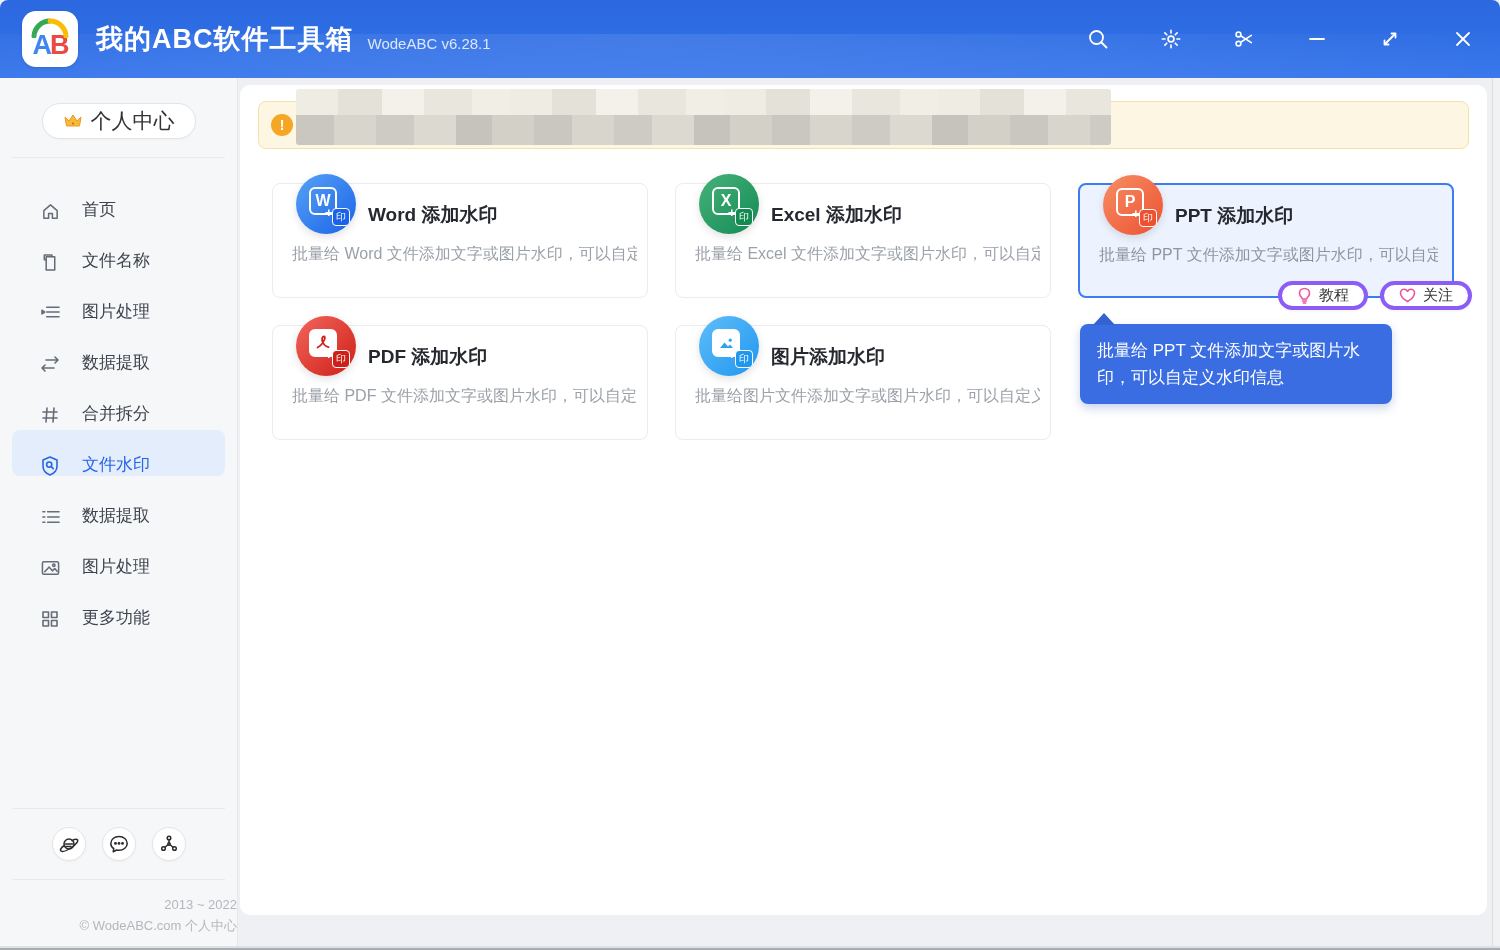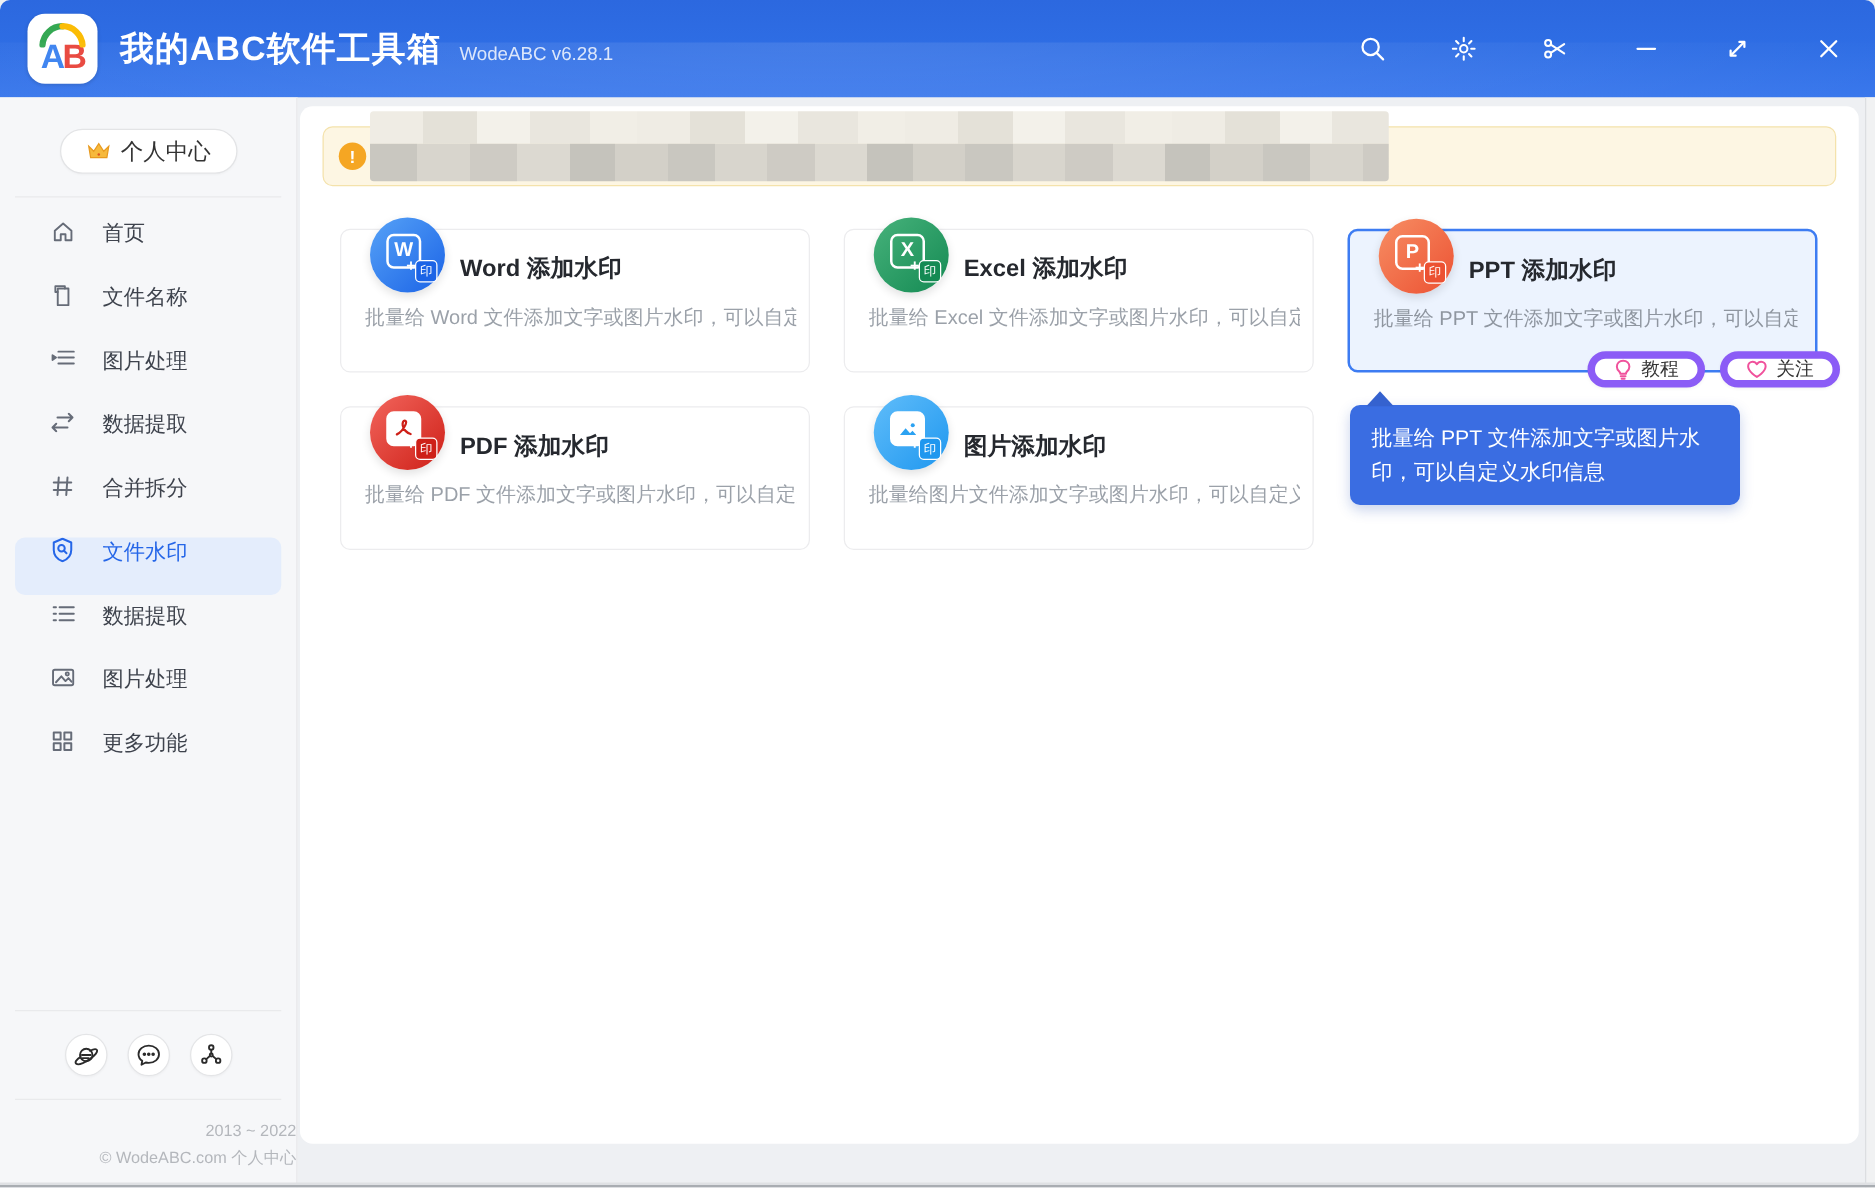--- a/index.html
+++ b/index.html
@@ -51,28 +51,28 @@
   
   .sidebar {
     width:238px; flex:0 0 auto; background:#f6f7f9;
     border-right:1px solid #e7e8ea;
     display:flex; flex-direction:column; position:relative;
   }
   .profile-wrap { padding:25px 0 18px; display:flex; justify-content:center; }
   .profile-btn {
     display:flex; align-items:center; gap:8px;
     background:#fff; border:1px solid #e3e4e6; border-radius:18px;
-    height:36px; padding:0 20px; font-size:18px; color:#333; cursor:pointer;
+    height:36px; padding:0 20px; font-size:21px; color:#333; cursor:pointer;
     box-shadow:0 1px 2px rgba(0,0,0,.03);
   }
   .divider { height:1px; background:#e9eaec; margin:0 12px; }
   .nav { padding:12px 0 0; }
   .nav-item {
     height:46px; margin:5px 12px; padding-left:28px;
-    display:flex; align-items:flex-start; gap:22px;
+    display:flex; align-items:flex-end; gap:22px;
     font-size:17px; color:#3e434d; cursor:pointer; border-radius:8px;
   }
   .nav-item .nicon { width:20px; height:20px; display:flex; align-items:center; justify-content:center; }
   .nav-item .nicon svg { stroke:#666c78; fill:none; stroke-width:1.6; stroke-linecap:round; stroke-linejoin:round; }
   .nav-item.active { background:#e4edfc; color:#2566e8; font-weight:normal; }
   .nav-item.active .nicon svg { stroke:#2566e8; }
   .sidebar-footer { margin-top:auto; padding-bottom:14px; }
   .quick-icons { display:flex; justify-content:center; gap:16px; padding:18px 0; }
   .quick-icon {
     width:34px; height:34px; border-radius:50%; background:#fff; border:1px solid #e4e5e7;
@@ -146,21 +146,21 @@
   .card-title { position:absolute; left:95px; top:18px; font-size:19px; font-weight:bold; color:#25282e; }
   .card-desc {
     position:absolute; left:19px; top:60px; right:10px;
     font-size:16px; color:#9ba1a9; white-space:nowrap; overflow:hidden;
   }
   .card.hovered .card-desc { color:#8f96a0; right:14px; }
 
   
   .pill-row { position:absolute; right:-20px; bottom:-14px; display:flex; gap:12px; z-index:3; }
   .pill {
-    height:29px; background:#fff; border:6px solid #8b5cf6; border-radius:15px;
+    height:29px; background:#fff; border:4px solid #8b5cf6; border-radius:15px;
     display:flex; align-items:center; gap:7px; padding:0 15px;
     font-size:15px; color:#333; cursor:pointer; box-shadow:0 1px 3px rgba(0,0,0,.06);
   }
   .pill svg { stroke:#f0529c; fill:none; stroke-width:1.6; stroke-linecap:round; stroke-linejoin:round; }
 
   
   .tooltip {
     position:absolute; left:0; top:139px; width:312px;
     background:#3a6de2; color:#fff; border-radius:8px;
     padding:13px 17px; font-size:17px; line-height:1.6; z-index:4;

